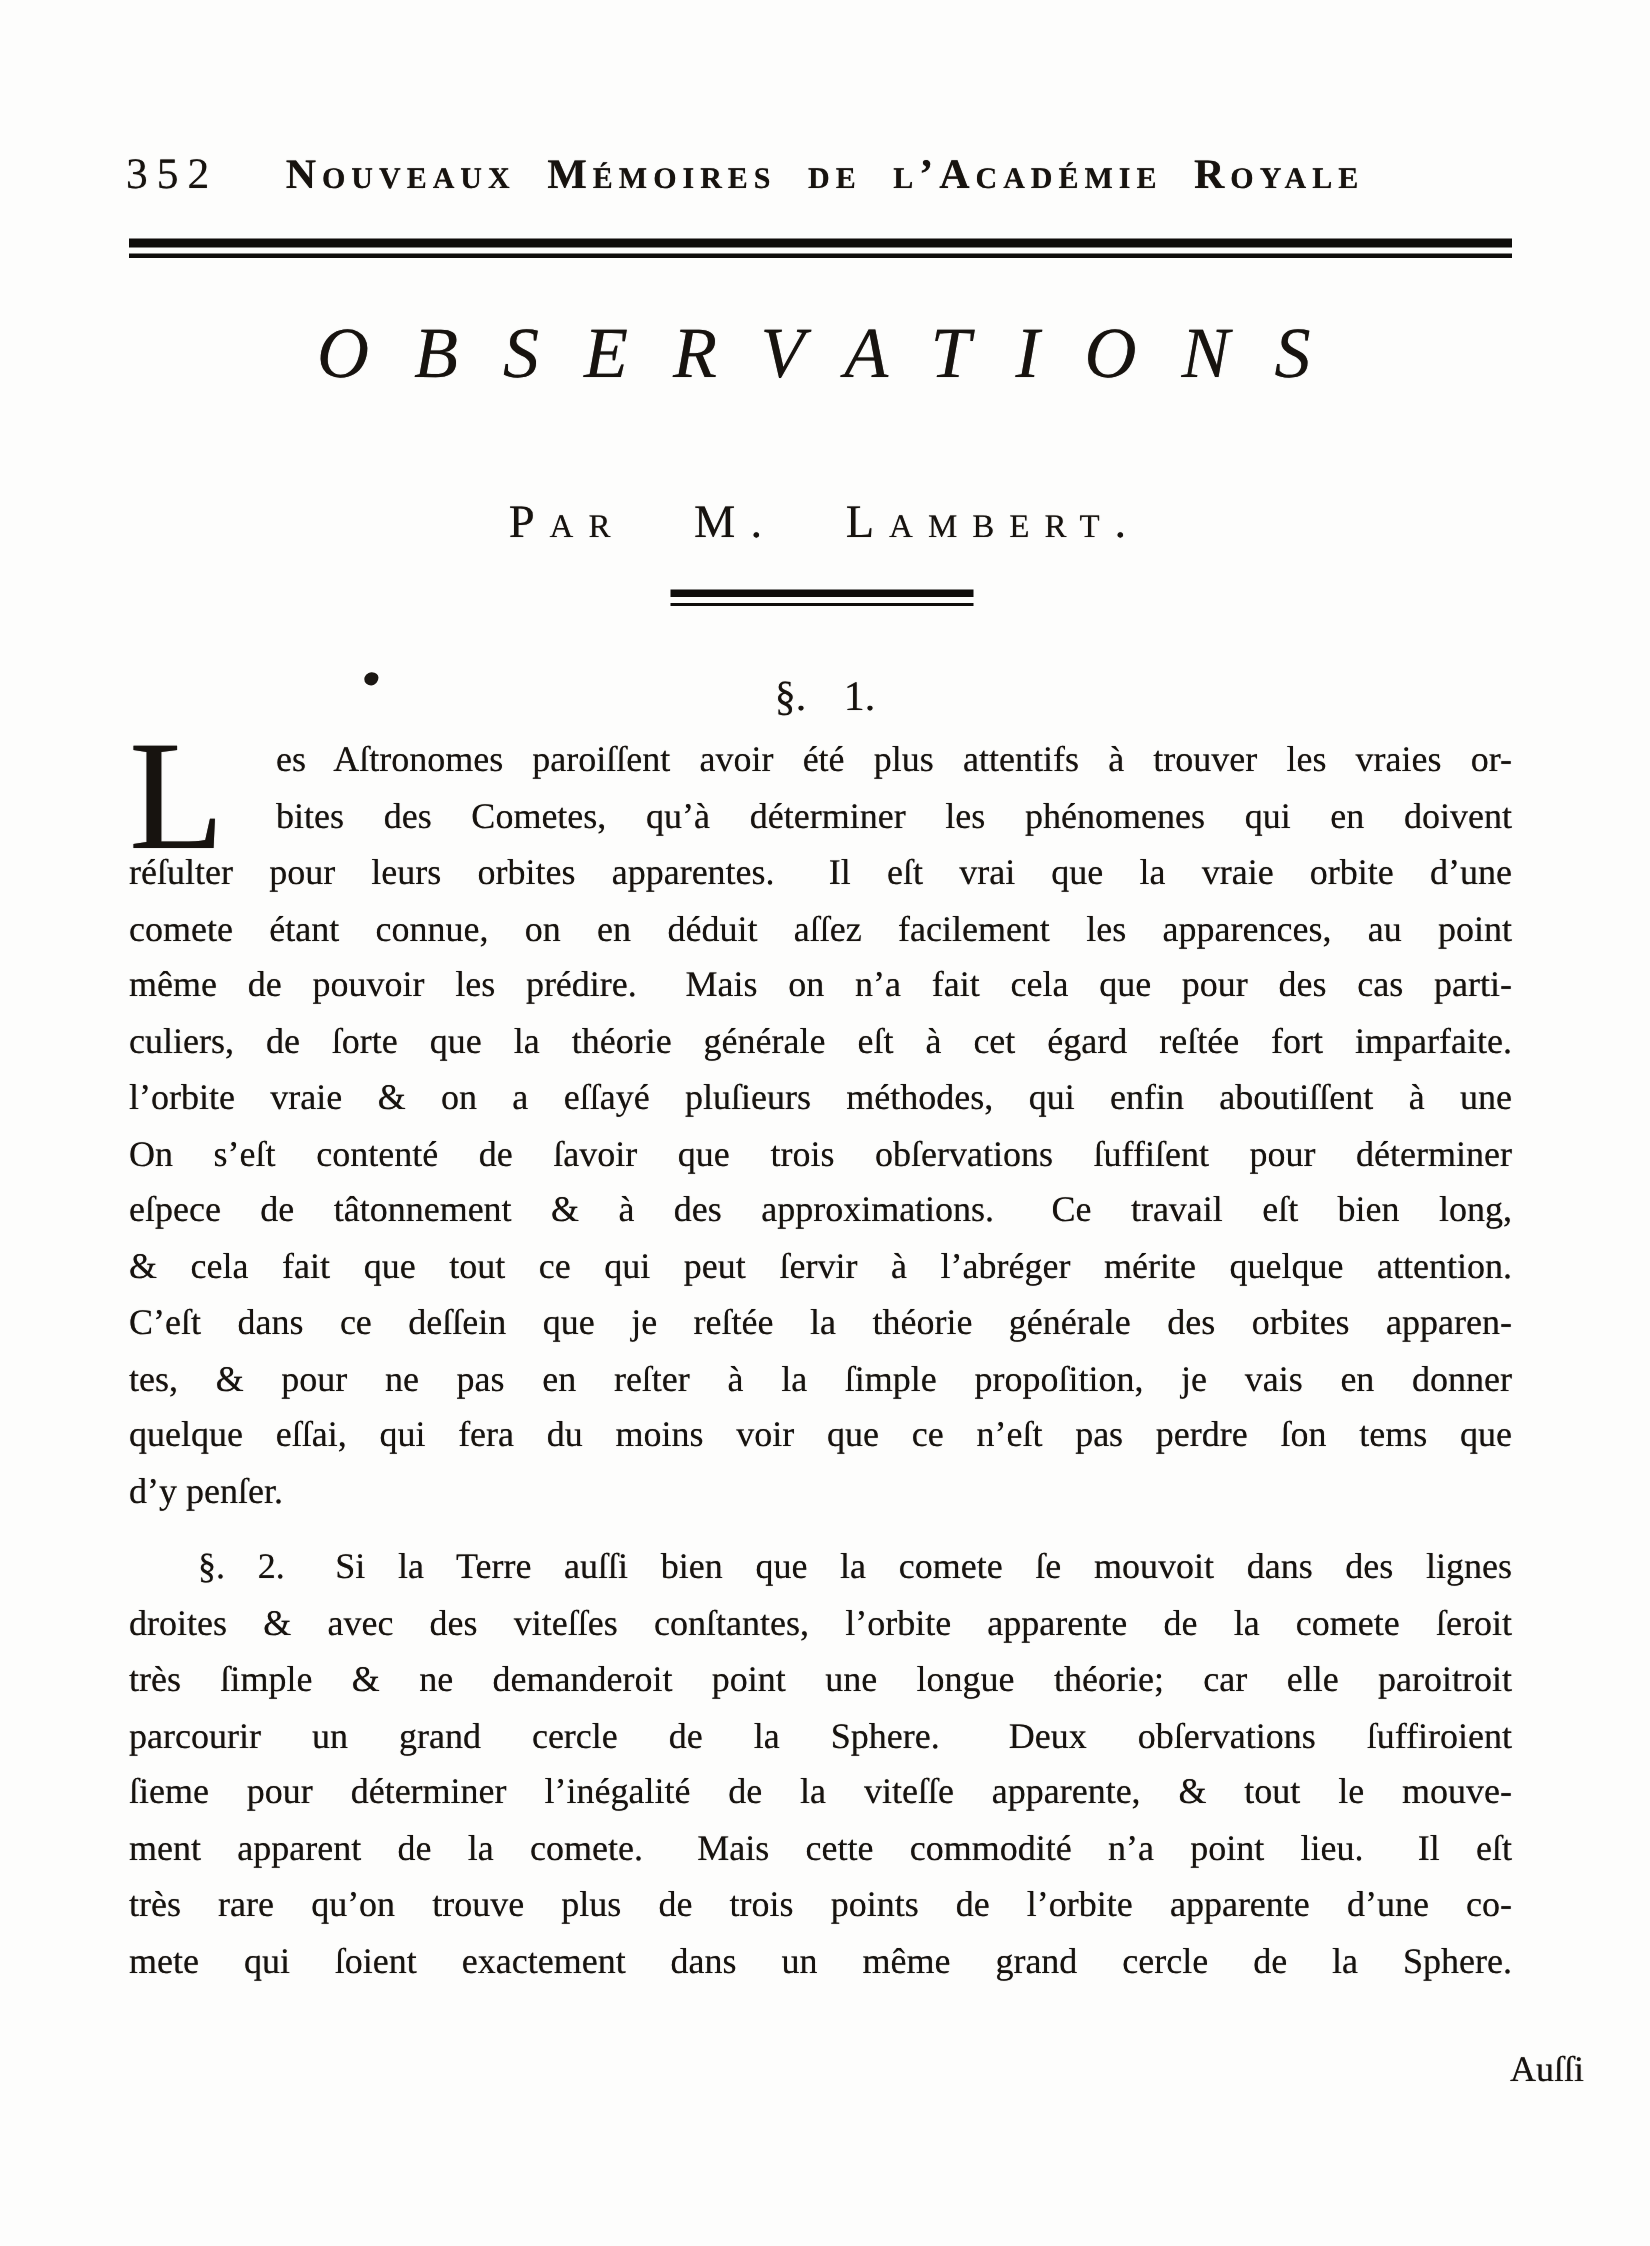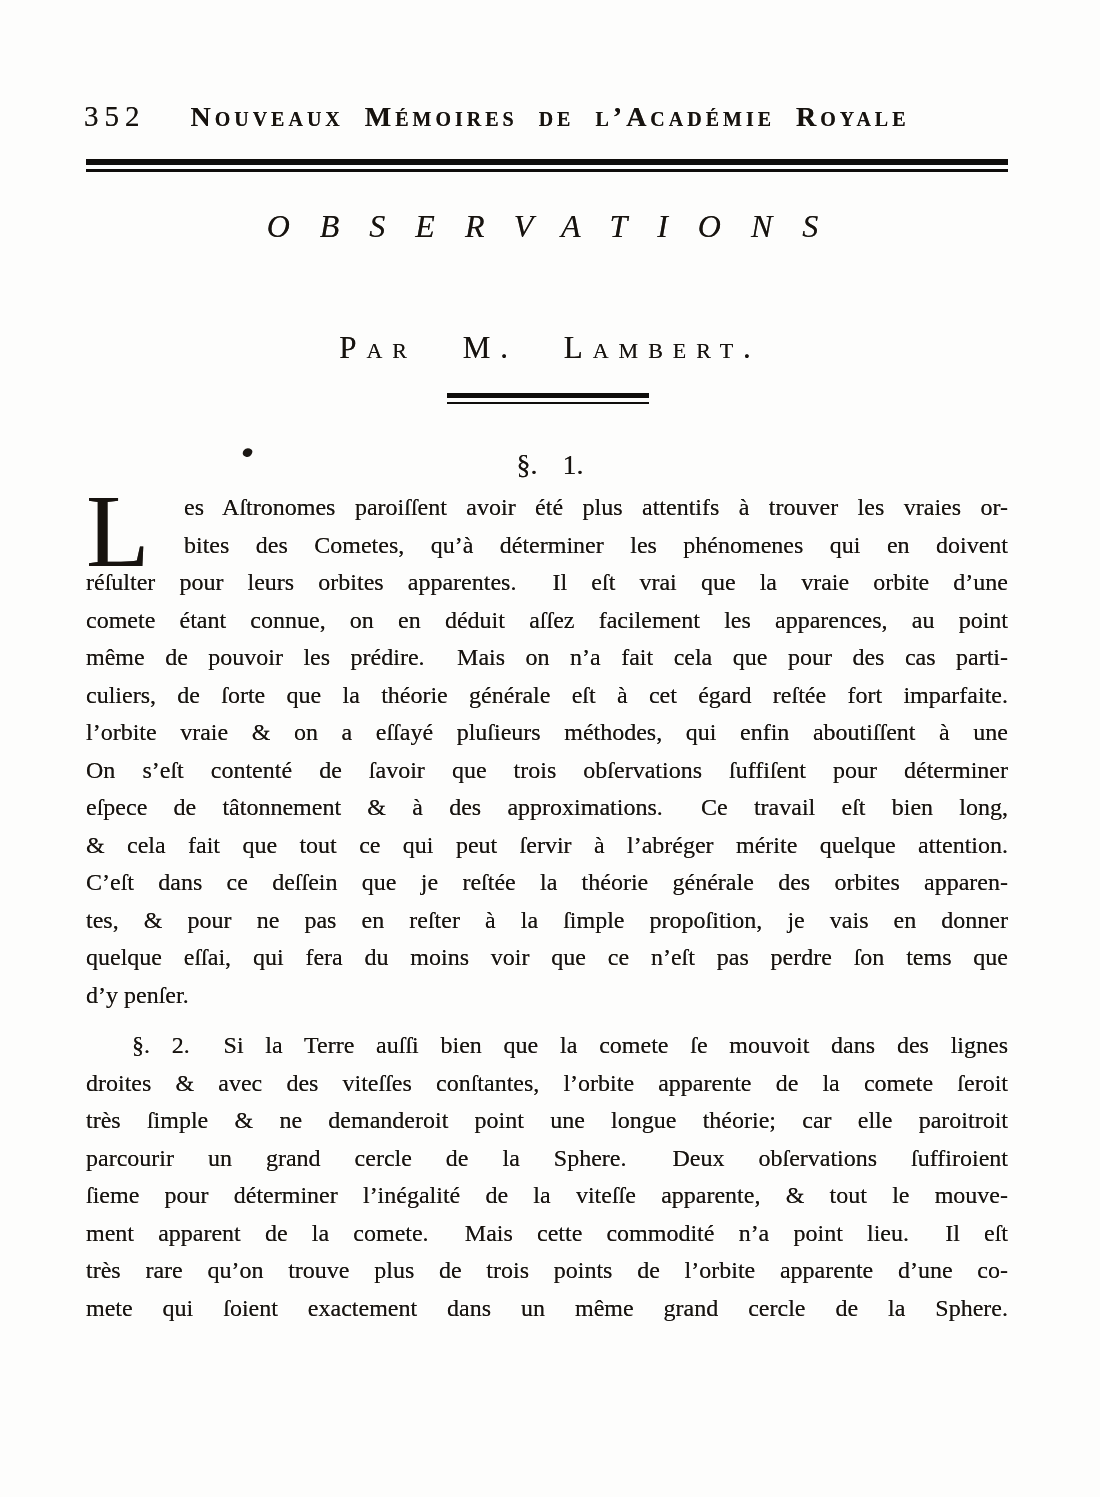--- a/index.html
+++ b/index.html
@@ -23,21 +23,21 @@
     font-variant:small-caps; font-weight:bold;
     font-size:28px; letter-spacing:4px; word-spacing:10px;
   }
   .rule-main {
     position:absolute; left:86px; top:159px; width:922px; height:4px;
     border-top:6px solid #0f0d0b; border-bottom:3px solid #0f0d0b;
   }
   .title {
     position:absolute; left:90px; top:208px; width:920px;
     text-align:center; font-style:italic;
-    font-size:32px; letter-spacing:30px; padding-left:15px; box-sizing:border-box;
+    font-size:48px; letter-spacing:30px; padding-left:15px; box-sizing:border-box;
   }
   .subtitle {
     position:absolute; left:90px; top:272px; width:920px;
     text-align:center; font-style:italic;
     font-size:34px; word-spacing:22px; letter-spacing:1px;
   }
   .byline {
     position:absolute; left:90px; top:330px; width:920px;
     text-align:center; font-variant:small-caps;
     font-size:31px; letter-spacing:10px; word-spacing:28px;
@@ -114,14 +114,15 @@
       <div class="tl">droites &amp; avec des viteſſes conſtantes, l’orbite apparente de la comete ſeroit</div>
       <div class="tl">très ſimple &amp; ne demanderoit point une longue théorie; car elle paroitroit</div>
       <div class="tl">parcourir un grand cercle de la Sphere.  Deux obſervations ſuffiroient</div>
       <div class="tl">ſieme pour déterminer l’inégalité de la viteſſe apparente, &amp; tout le mouve-</div>
       <div class="tl">ment apparent de la comete.  Mais cette commodité n’a point lieu.  Il eſt</div>
       <div class="tl">très rare qu’on trouve plus de trois points de l’orbite apparente d’une co-</div>
       <div class="tl">mete qui ſoient exactement dans un même grand cercle de la Sphere.</div>
     </div>
   </div>
 
+  <div class="catchword">Auſſi</div>
 
 </div>
 
 </body></html>

